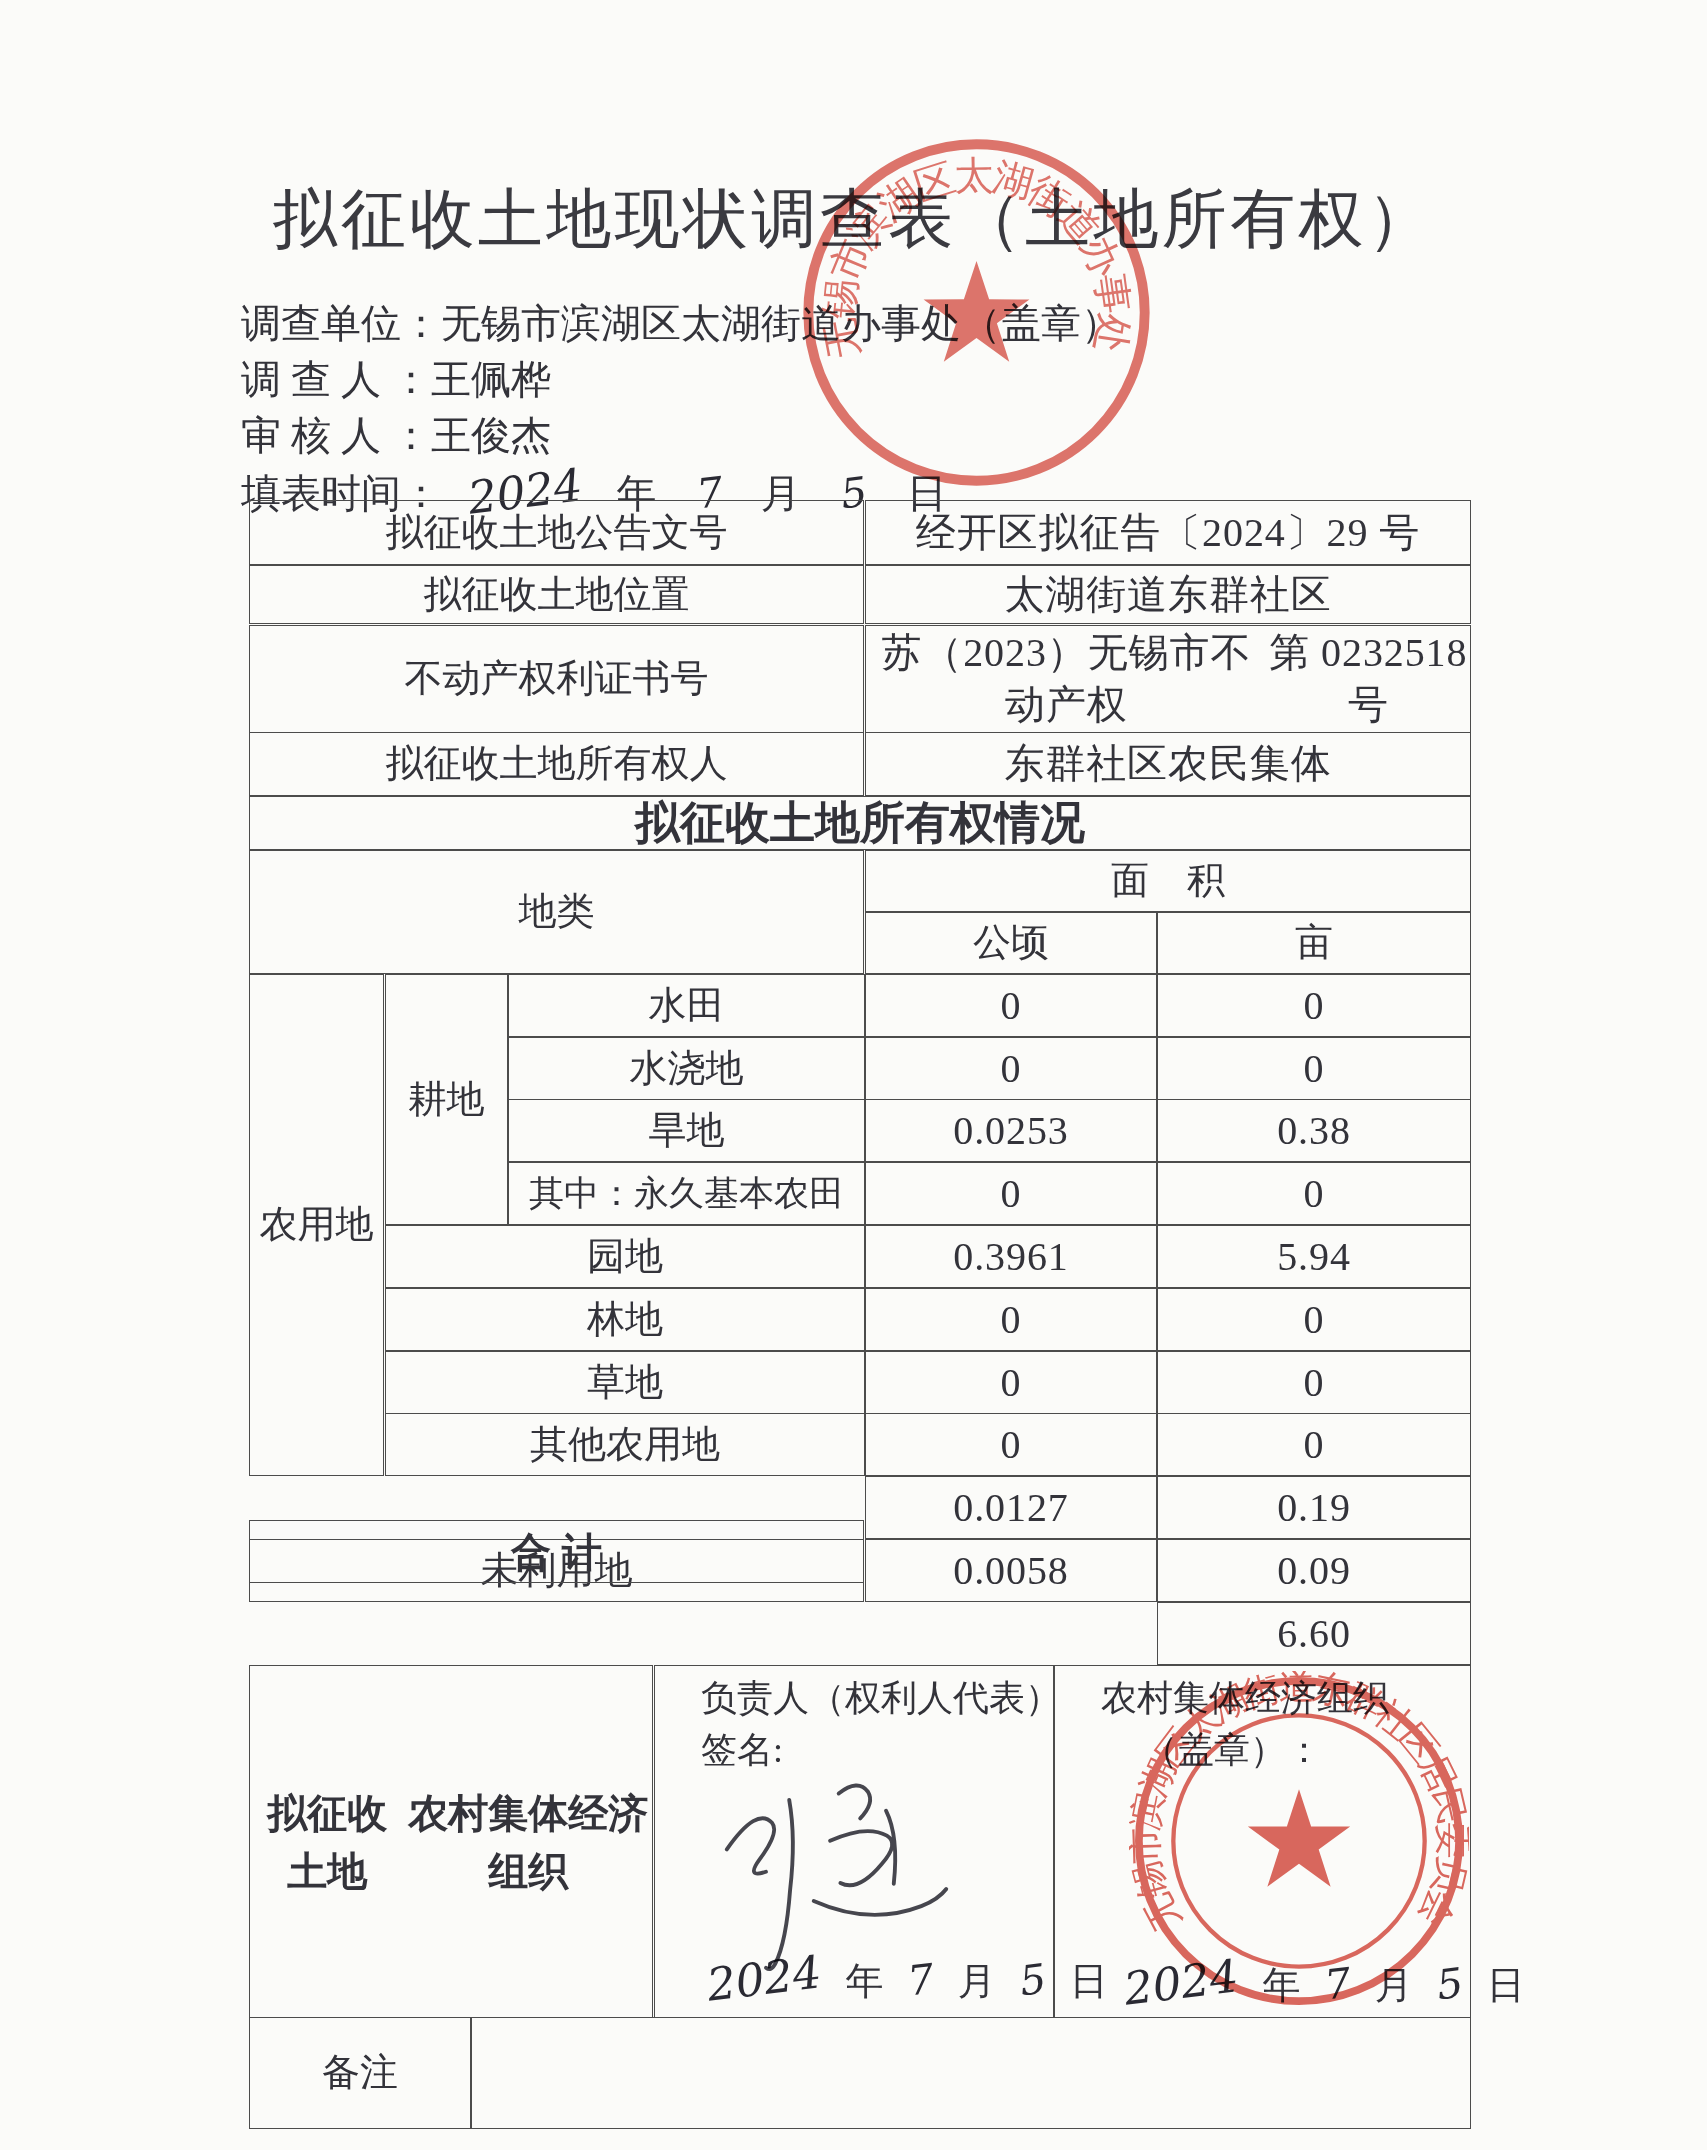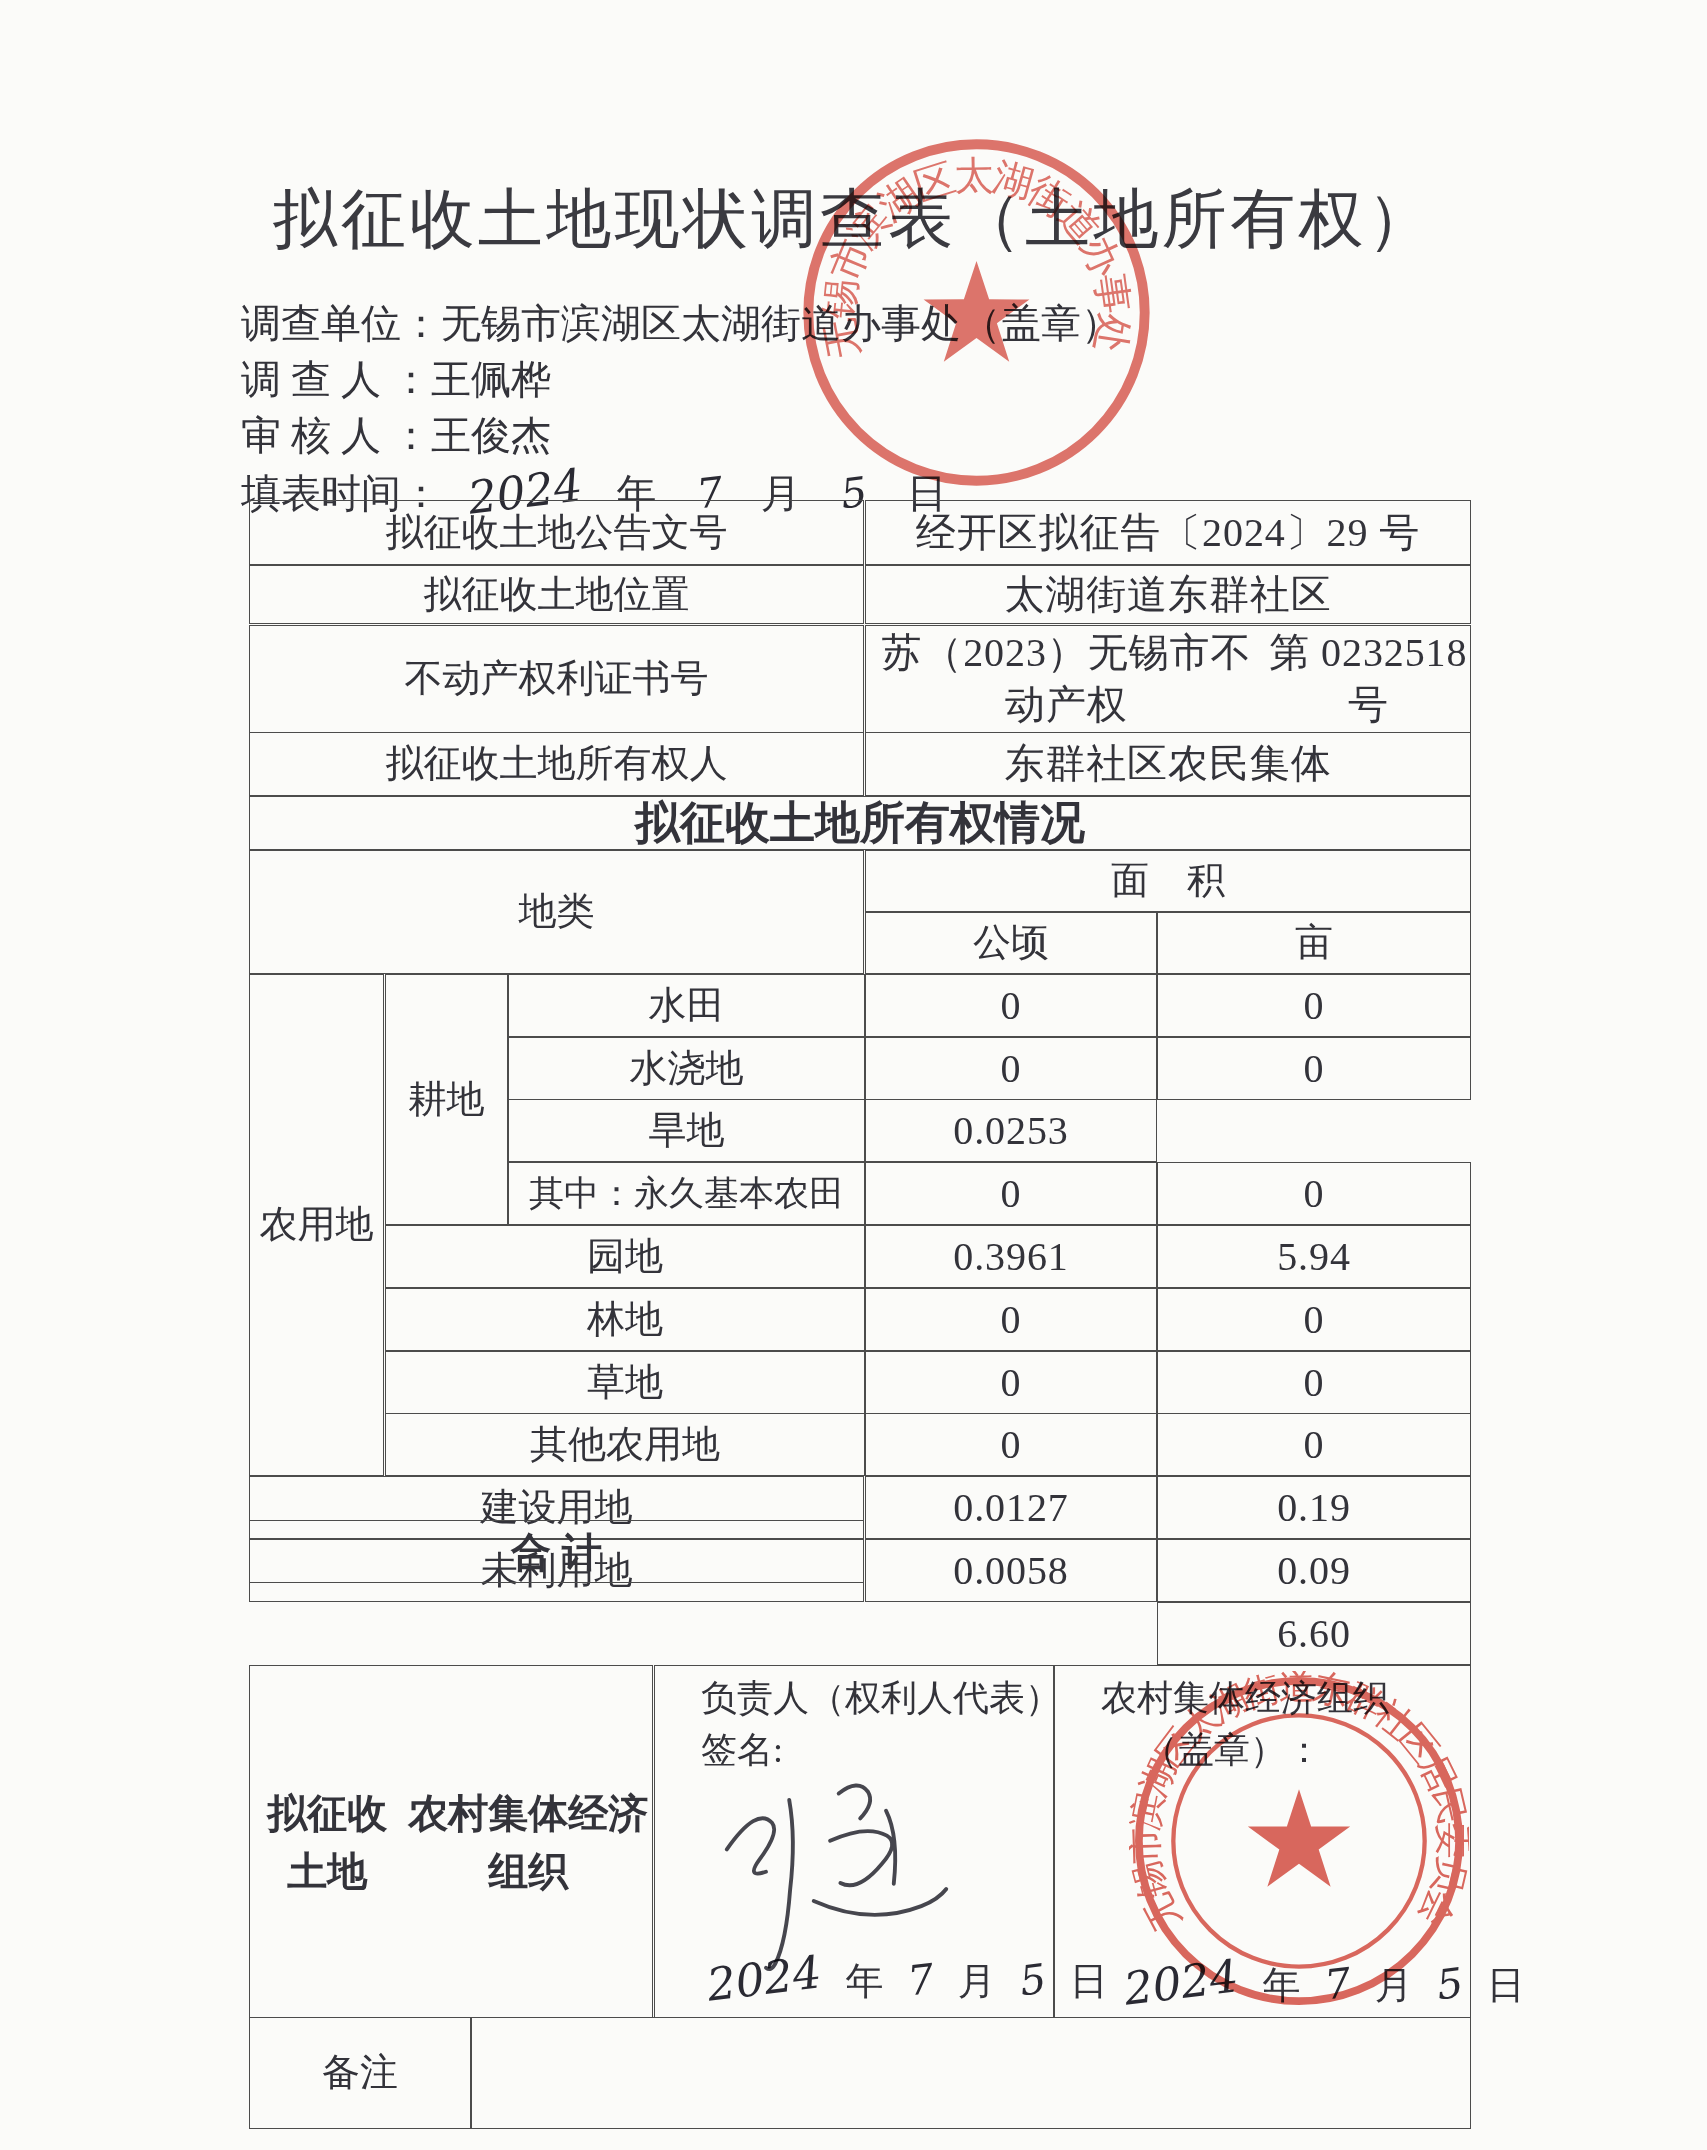--- a/index.html
+++ b/index.html
@@ -106,20 +106,21 @@
   <div class="cell" style="left:508px;top:974px;width:357px;height:63px">水田</div>
   <div class="cell num" style="left:865px;top:974px;width:292px;height:63px">0</div>
   <div class="cell num" style="left:1157px;top:974px;width:314px;height:63px">0</div>
 
   <div class="cell" style="left:508px;top:1037px;width:357px;height:63px">水浇地</div>
   <div class="cell num" style="left:865px;top:1037px;width:292px;height:63px">0</div>
   <div class="cell num" style="left:1157px;top:1037px;width:314px;height:63px">0</div>
 
   <div class="cell" style="left:508px;top:1099px;width:357px;height:63px">旱地</div>
   <div class="cell num" style="left:865px;top:1099px;width:292px;height:63px">0.0253</div>
+  <div class="cell num" style="left:1157px;top:1099px;width:314px;height:63px">0.38</div>
 
   <div class="cell small-label" style="left:508px;top:1162px;width:357px;height:63px">其中：永久基本农田</div>
   <div class="cell num" style="left:865px;top:1162px;width:292px;height:63px">0</div>
   <div class="cell num" style="left:1157px;top:1162px;width:314px;height:63px">0</div>
 
   <div class="cell" style="left:385px;top:1225px;width:480px;height:63px">园地</div>
   <div class="cell num" style="left:865px;top:1225px;width:292px;height:63px">0.3961</div>
   <div class="cell num" style="left:1157px;top:1225px;width:314px;height:63px">5.94</div>
 
   <div class="cell" style="left:385px;top:1288px;width:480px;height:63px">林地</div>
@@ -127,21 +128,20 @@
   <div class="cell num" style="left:1157px;top:1288px;width:314px;height:63px">0</div>
 
   <div class="cell" style="left:385px;top:1351px;width:480px;height:63px">草地</div>
   <div class="cell num" style="left:865px;top:1351px;width:292px;height:63px">0</div>
   <div class="cell num" style="left:1157px;top:1351px;width:314px;height:63px">0</div>
 
   <div class="cell" style="left:385px;top:1413px;width:480px;height:63px">其他农用地</div>
   <div class="cell num" style="left:865px;top:1413px;width:292px;height:63px">0</div>
   <div class="cell num" style="left:1157px;top:1413px;width:314px;height:63px">0</div>
 
-  <div class="cell" style="left:249px;top:1476px;width:615px;height:63px">建设用地</div>
   <div class="cell num" style="left:865px;top:1476px;width:292px;height:63px">0.0127</div>
   <div class="cell num" style="left:1157px;top:1476px;width:314px;height:63px">0.19</div>
 
   <div class="cell" style="left:249px;top:1539px;width:615px;height:63px">未利用地</div>
   <div class="cell num" style="left:865px;top:1539px;width:292px;height:63px">0.0058</div>
   <div class="cell num" style="left:1157px;top:1539px;width:314px;height:63px">0.09</div>
 
   <div class="cell bold-sans" style="left:249px;top:1520px;width:615px;height:63px;font-size:40px">合  计</div>
   <div class="cell num" style="left:1157px;top:1602px;width:314px;height:63px">6.60</div>
 

